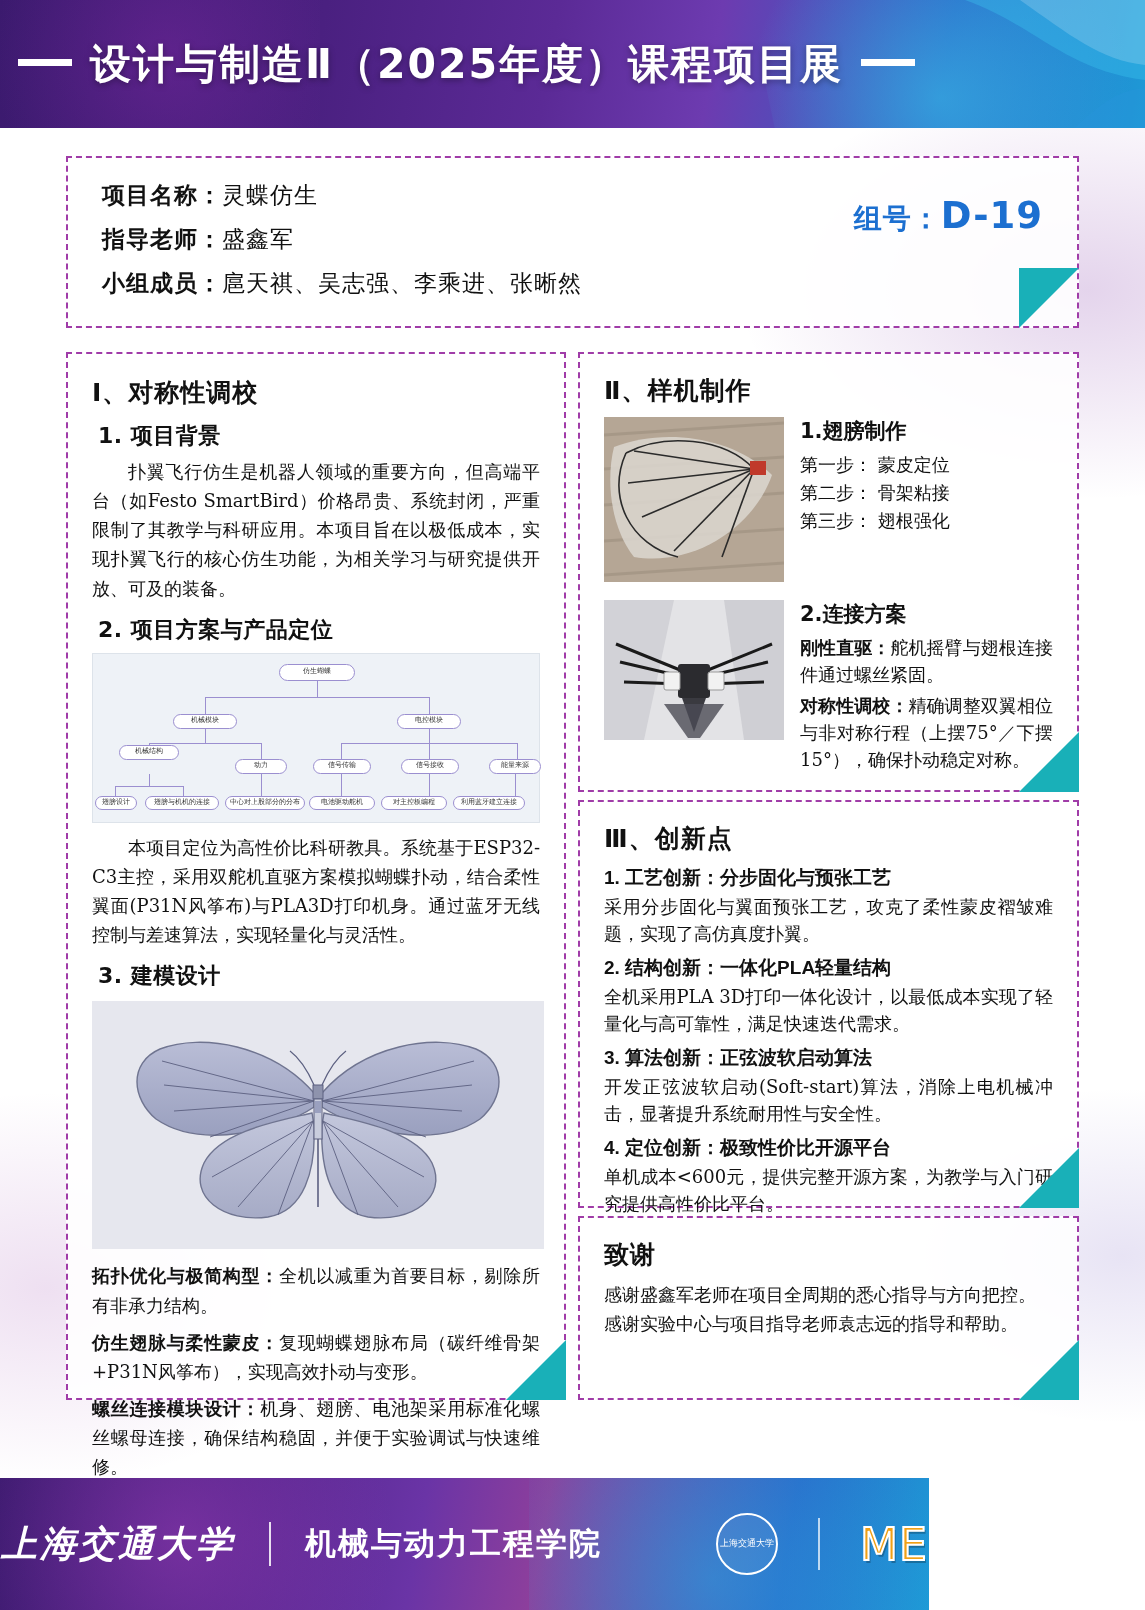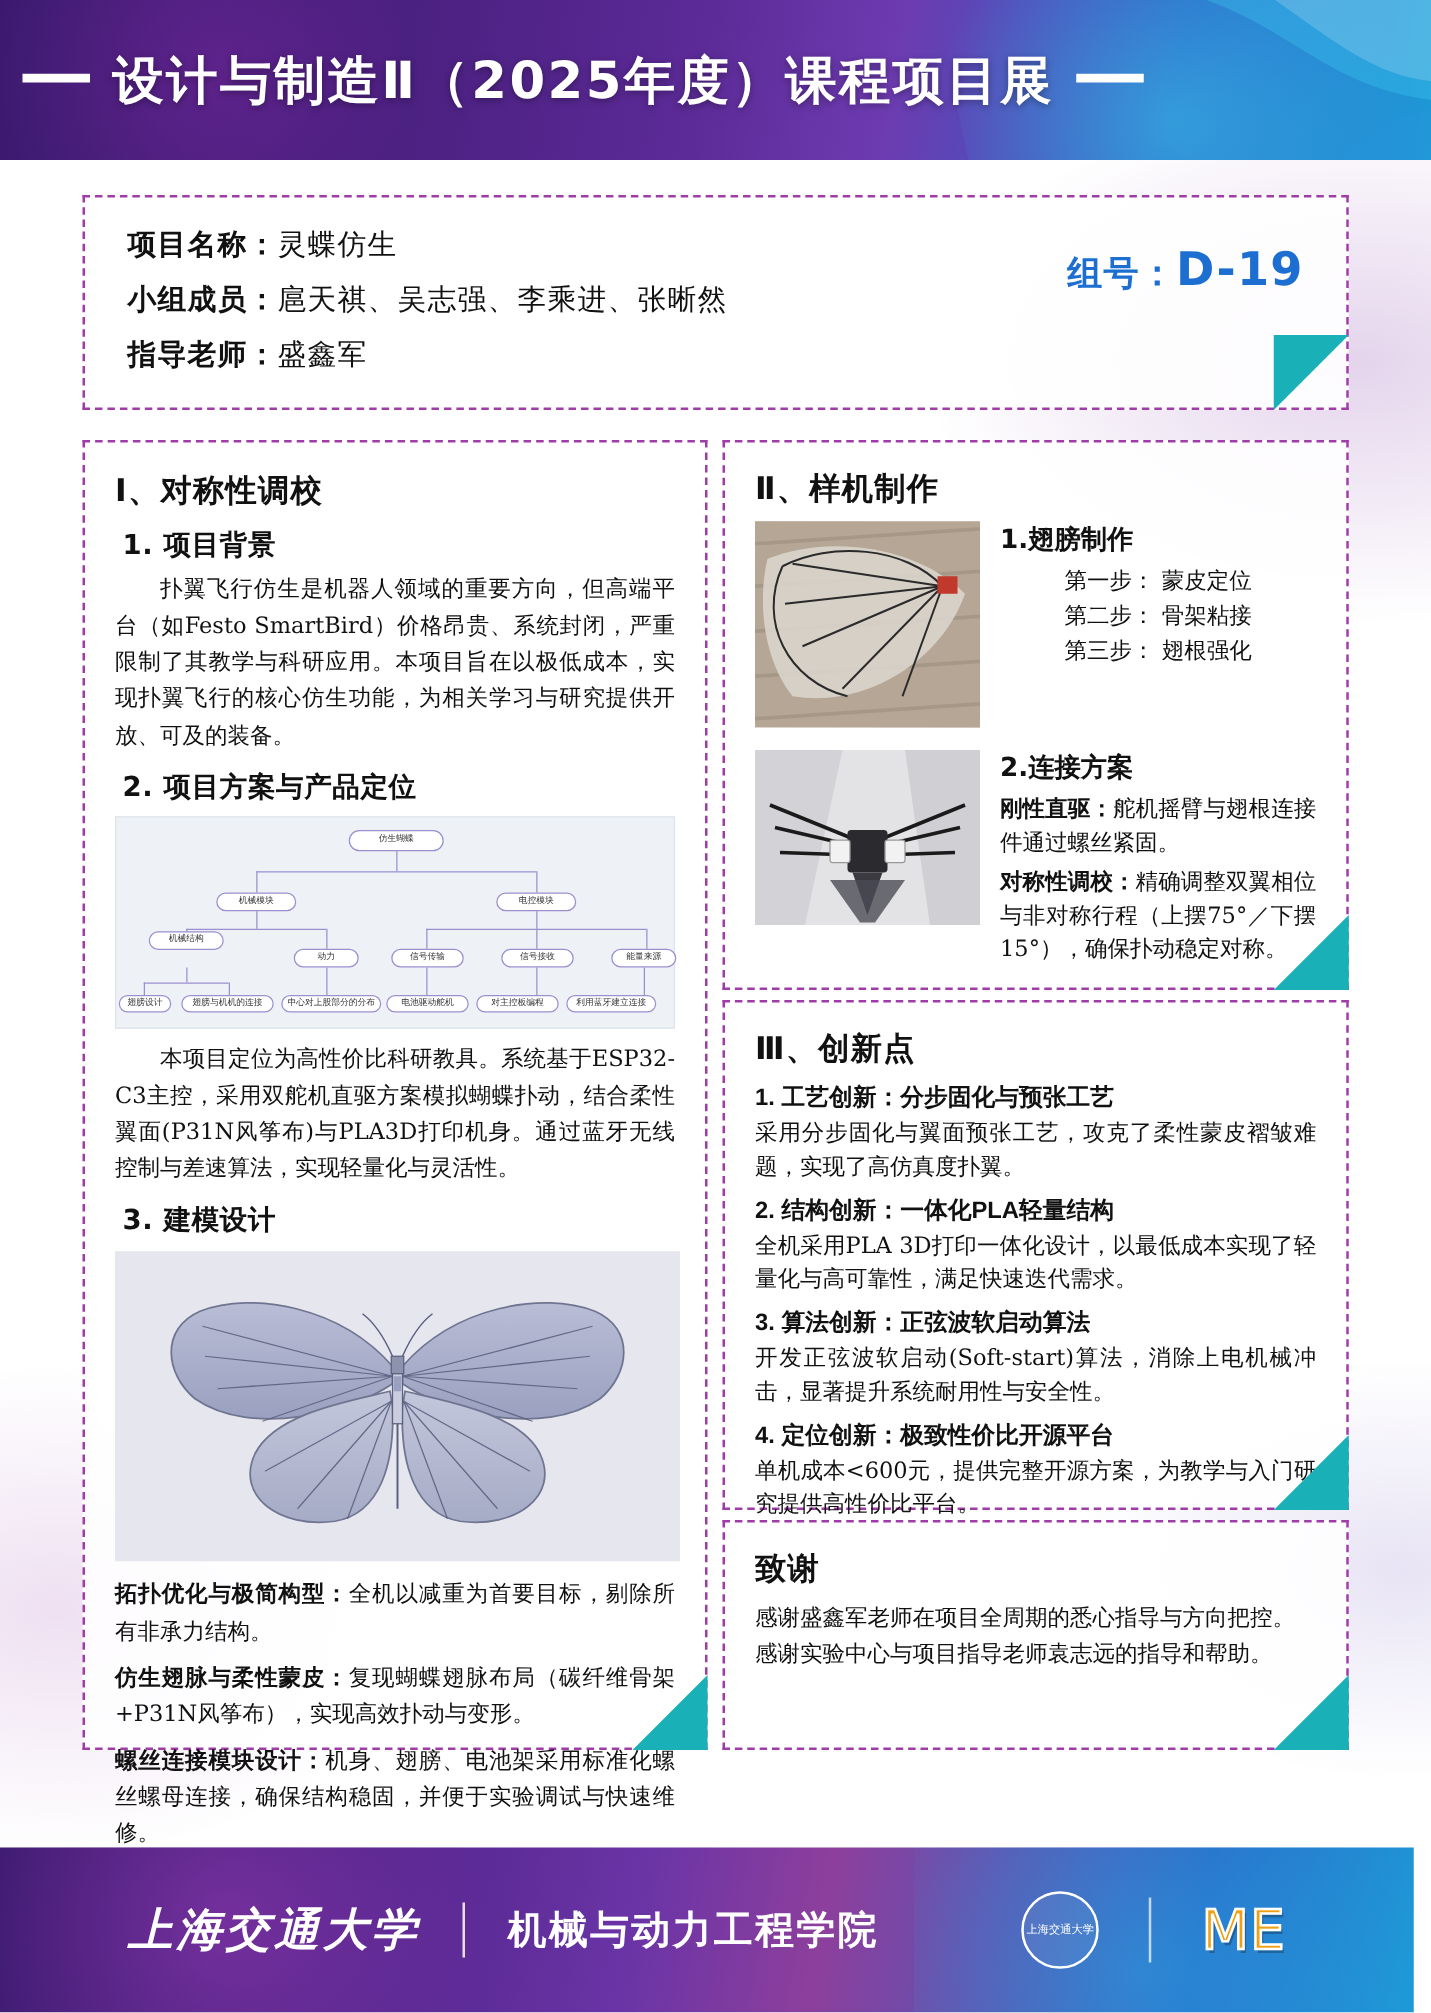--- a/index.html
+++ b/index.html
@@ -45,21 +45,21 @@
     white-space:nowrap;
   }
   .hdash{ display:inline-block; width:54px; height:0; border-top:7px solid #fff; vertical-align:middle; margin:0 18px 8px; }
 
   .header-swoosh{
     position:absolute; right:0; top:0; width:300px; height:128px; z-index:2;
   }
 
   
   .footer{
-    position:absolute; left:0; bottom:0; width:1131px; height:132px;
+    position:absolute; left:0; bottom:0; width:929px; height:132px;
     background:linear-gradient(100deg,#3b1a6e 0%, #51248a 25%, #6a34a6 45%, #8d3f9c 58%, #2a66c8 84%, #1e9ad6 100%);
     overflow:hidden;
   }
   .footer:before{
     content:""; position:absolute; left:-80px; bottom:-120px; width:520px; height:320px;
     background:radial-gradient(circle at 50% 40%, rgba(150,60,180,0.55), rgba(120,40,160,0) 66%);
   }
   .footer:after{
     content:""; position:absolute; right:-60px; top:-110px; width:460px; height:300px;
     background:radial-gradient(circle at 40% 70%, rgba(40,180,230,0.45), rgba(30,120,200,0) 66%);
@@ -178,21 +178,21 @@
     width:180px; height:165px; float:left; margin:0 16px 8px 0;
     background:linear-gradient(135deg,#b9a99a 0%,#cfc2b3 40%,#a89686 100%);
     position:relative; overflow:hidden;
   }
   .photo-conn{
     width:180px; height:140px; float:left; margin:0 16px 8px 0;
     background:linear-gradient(160deg,#e8e8ea 0%,#d4d4d8 55%,#bfc0c6 100%);
     position:relative; overflow:hidden;
   }
   .steps{ font-size:18px; line-height:1.55; color:#111;
-    font-family:"DejaVu Serif","Liberation Serif",serif;text-align:center; }
+    font-family:"DejaVu Serif","Liberation Serif",serif; }
   .rtitle{ font-size:21px; font-weight:bold; margin:0 0 6px 0; color:#111;
     font-family:"DejaVu Sans","Liberation Sans",sans-serif; }
   .clear{ clear:both; }
 
   .innov-h{ font-size:19px; font-weight:bold; color:#111; margin:8px 0 2px;
     font-family:Liberation Sans, sans-serif; }
   .innov-p{ font-size:18px; line-height:1.5; color:#111; margin:0 0 4px;
     font-family:"DejaVu Serif","Liberation Serif",serif; text-align:justify; }
 
   .thanks-p{ font-size:18px; line-height:1.6; color:#111; margin:0;
@@ -214,24 +214,24 @@
         <span class="hdash"></span><span>设计与制造Ⅱ（2025年度）课程项目展</span><span class="hdash"></span>
       </div>
     </div>
   </div>
 
   <div class="infobox">
     <div class="info-row">
       <span class="info-label">项目名称：</span><span>灵蝶仿生</span>
     </div>
     <div class="info-row">
+      <span class="info-label">指导老师：</span><span>盛鑫军</span>
+    </div>
+    <div class="info-row">
       <span class="info-label">小组成员：</span><span>扈天祺、吴志强、李乘进、张晰然</span>
-    </div>
-    <div class="info-row">
-      <span class="info-label">指导老师：</span><span>盛鑫军</span>
     </div>
     <div class="group-no">
       <span class="lbl">组号：</span><span class="val">D-19</span>
     </div>
     <div class="tri-teal-tr"></div>
   </div>
 
   <div class="col-left">
     <h2 class="sec">Ⅰ、对称性调校</h2>
     <h3 class="sub">1. 项目背景</h3>

